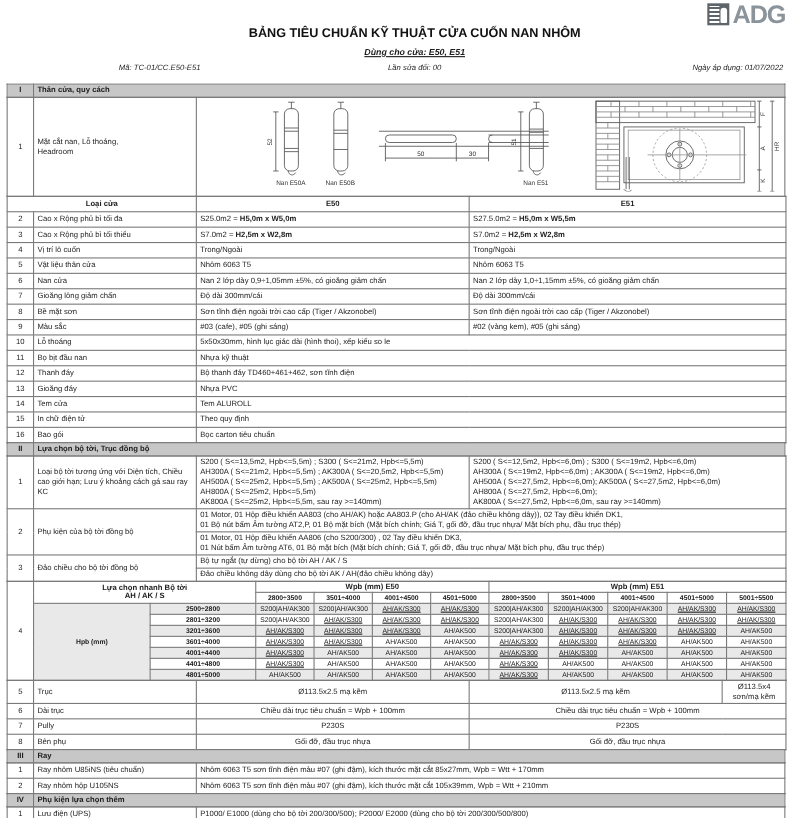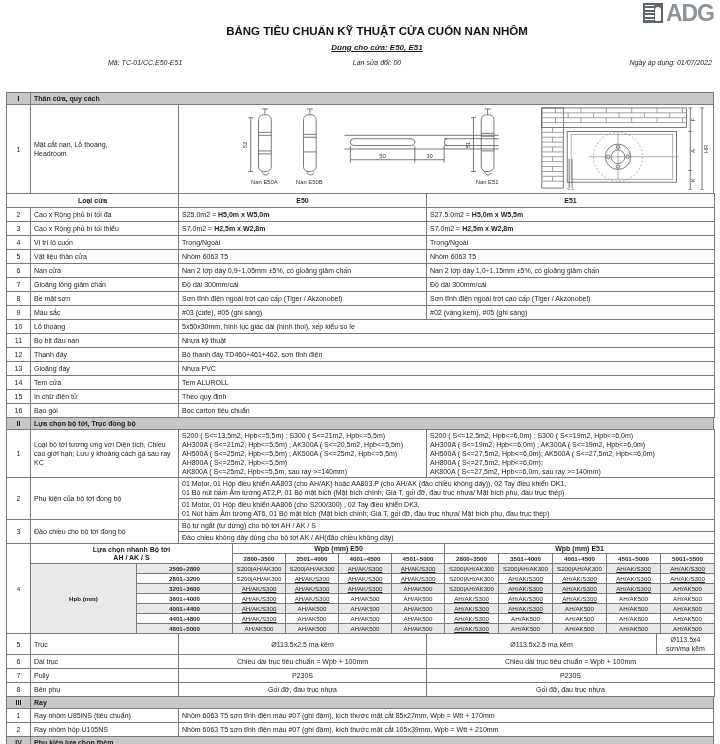--- a/index.html
+++ b/index.html
@@ -1,19 +1,19 @@
 <!DOCTYPE html>
 <html><head>
 <meta charset="utf-8">
 <style>
   html,body{margin:0;padding:0;background:#fff;}
   body{width:720px;height:744px;overflow:hidden;font-family:"Liberation Sans","DejaVu Sans",sans-serif;color:#1c1c1c;}
   .sheet{position:relative;width:720px;height:744px;}
   
-  .hdr{position:relative;height:92px;margin-left:34px;}
+  .hdr{position:relative;height:76px;margin-left:34px;}
   .logo{position:absolute;top:3px;right:6px;display:flex;align-items:center;gap:3px;}
   .logo-ic{width:20px;height:20px;background:#5d656b;display:inline-block;position:relative;}
   .li-l{position:absolute;left:2px;top:2px;width:9px;height:16px;background:repeating-linear-gradient(to bottom,#fff 0 1.5px,#5d656b 1.5px 3.5px);}
   .li-f{position:absolute;right:2px;top:4px;width:6px;height:14px;background:#fff;border-radius:3px 3px 1px 1px;}
   .logo-tx{font-size:23px;font-weight:bold;color:#8b949b;letter-spacing:-1px;line-height:20px;}
   .title{text-align:center;font-weight:bold;font-size:11.5px;padding-top:25px;color:#111;}
   .subtitle{text-align:center;font-weight:bold;font-style:italic;font-size:8px;margin-top:6px;text-decoration:underline;}
   .meta{position:relative;font-style:italic;font-size:7px;margin-top:7px;height:10px;}
   .meta-code{position:absolute;left:74px;}
   .meta-rev{position:absolute;left:0;right:0;text-align:center;}

